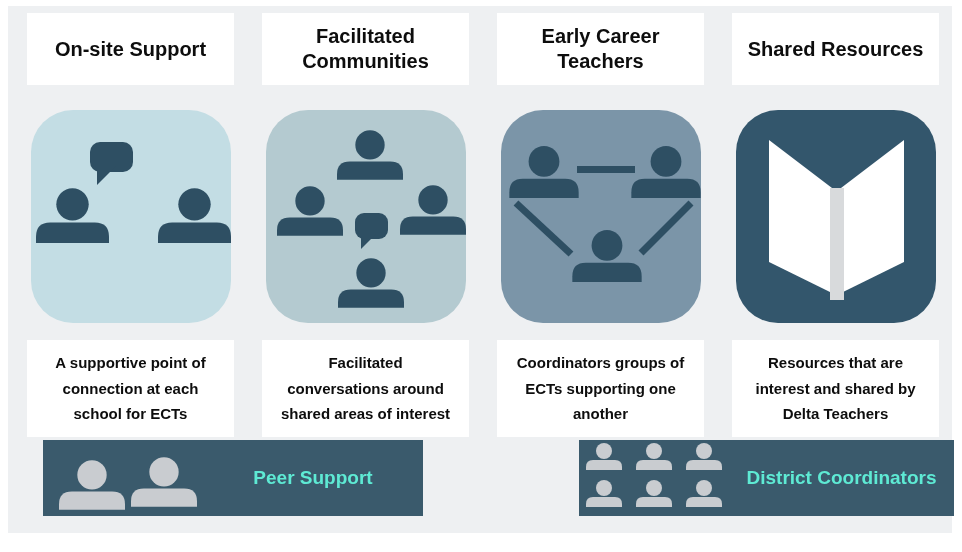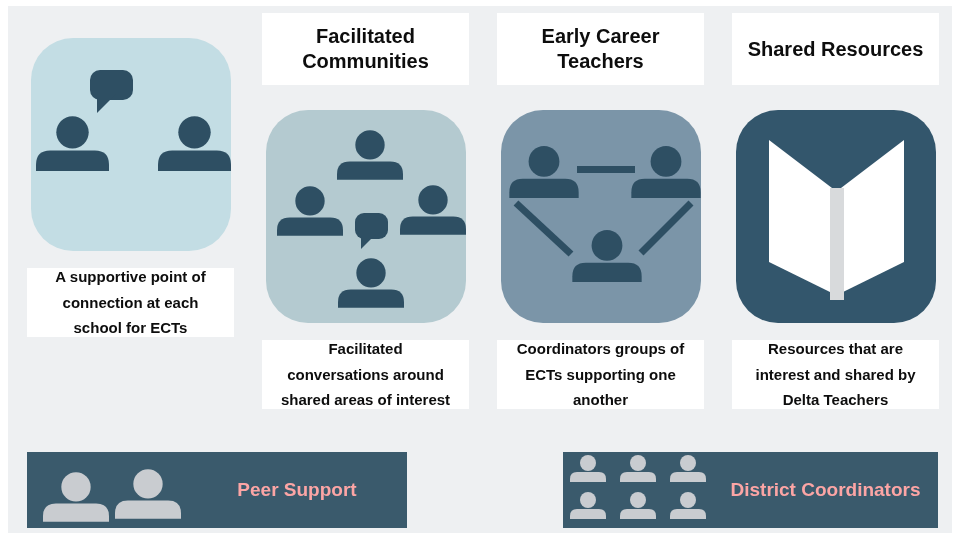--- a/index.html
+++ b/index.html
@@ -21,30 +21,30 @@
     color: #0d0d0d; white-space: pre-line; letter-spacing: 0;
   }
   .tile {
     margin-top: 25px; align-self: center;
     width: 200px; height: 213px; border-radius: 42px;
     position: relative; overflow: hidden;
   }
   .tile svg { position: absolute; left: 0; top: 0; width: 100%; height: 100%; display: block; }
 
   .desc-box {
-    margin-top: 17px; height: 69px; background: #ffffff;
+    margin-top: 17px; height: 97px; background: #ffffff;
     display: flex; align-items: center; justify-content: center;
     text-align: center; font-weight: bold; font-size: 15px; line-height: 1.72;
     color: #0d0d0d; white-space: pre-line; padding: 0 2px;
   }
 
   .banner {
-    position: absolute; top: 446px; height: 76px;
+    position: absolute; top: 434px; height: 76px;
     display: flex; align-items: center;
-    color: #fca5a5; font-weight: bold; font-size: 19px;
+    color: #5eead4; font-weight: bold; font-size: 19px; margin-left: 16px;
   }
   .banner-left  { left: 19px;  width: 380px; }
   .banner-right { left: 555px; width: 375px; }
   .banner svg   { flex: 0 0 auto; display: block; }
   .banner-label { flex: 1; text-align: center; white-space: nowrap; }
 
   .defs-svg { position: absolute; width: 0; height: 0; overflow: hidden; }
 </style>
 </head>
 <body>
@@ -57,20 +57,21 @@
     </symbol>
   </defs>
 </svg>
 
 <div class="canvas">
   <div class="panel" style="background-color: rgb(238, 240, 242);">
 
     <div class="columns">
 
       <div class="column">
+        <div class="header-box">On-site Support</div>
         <div class="tile" style="background-color: rgb(195, 221, 228);">
           <svg viewBox="0 0 200 213" style="fill: rgb(46, 79, 99);">
             <rect x="59" y="32" width="43" height="30" rx="10"></rect>
             <path d="M66,56 v19 l19,-19 z"></path>
             <use href="#person" x="5" y="78" width="73" height="55"></use>
             <use href="#person" x="127" y="78" width="73" height="55"></use>
           </svg>
         </div>
         <div class="desc-box">A supportive point of
 connection at each

